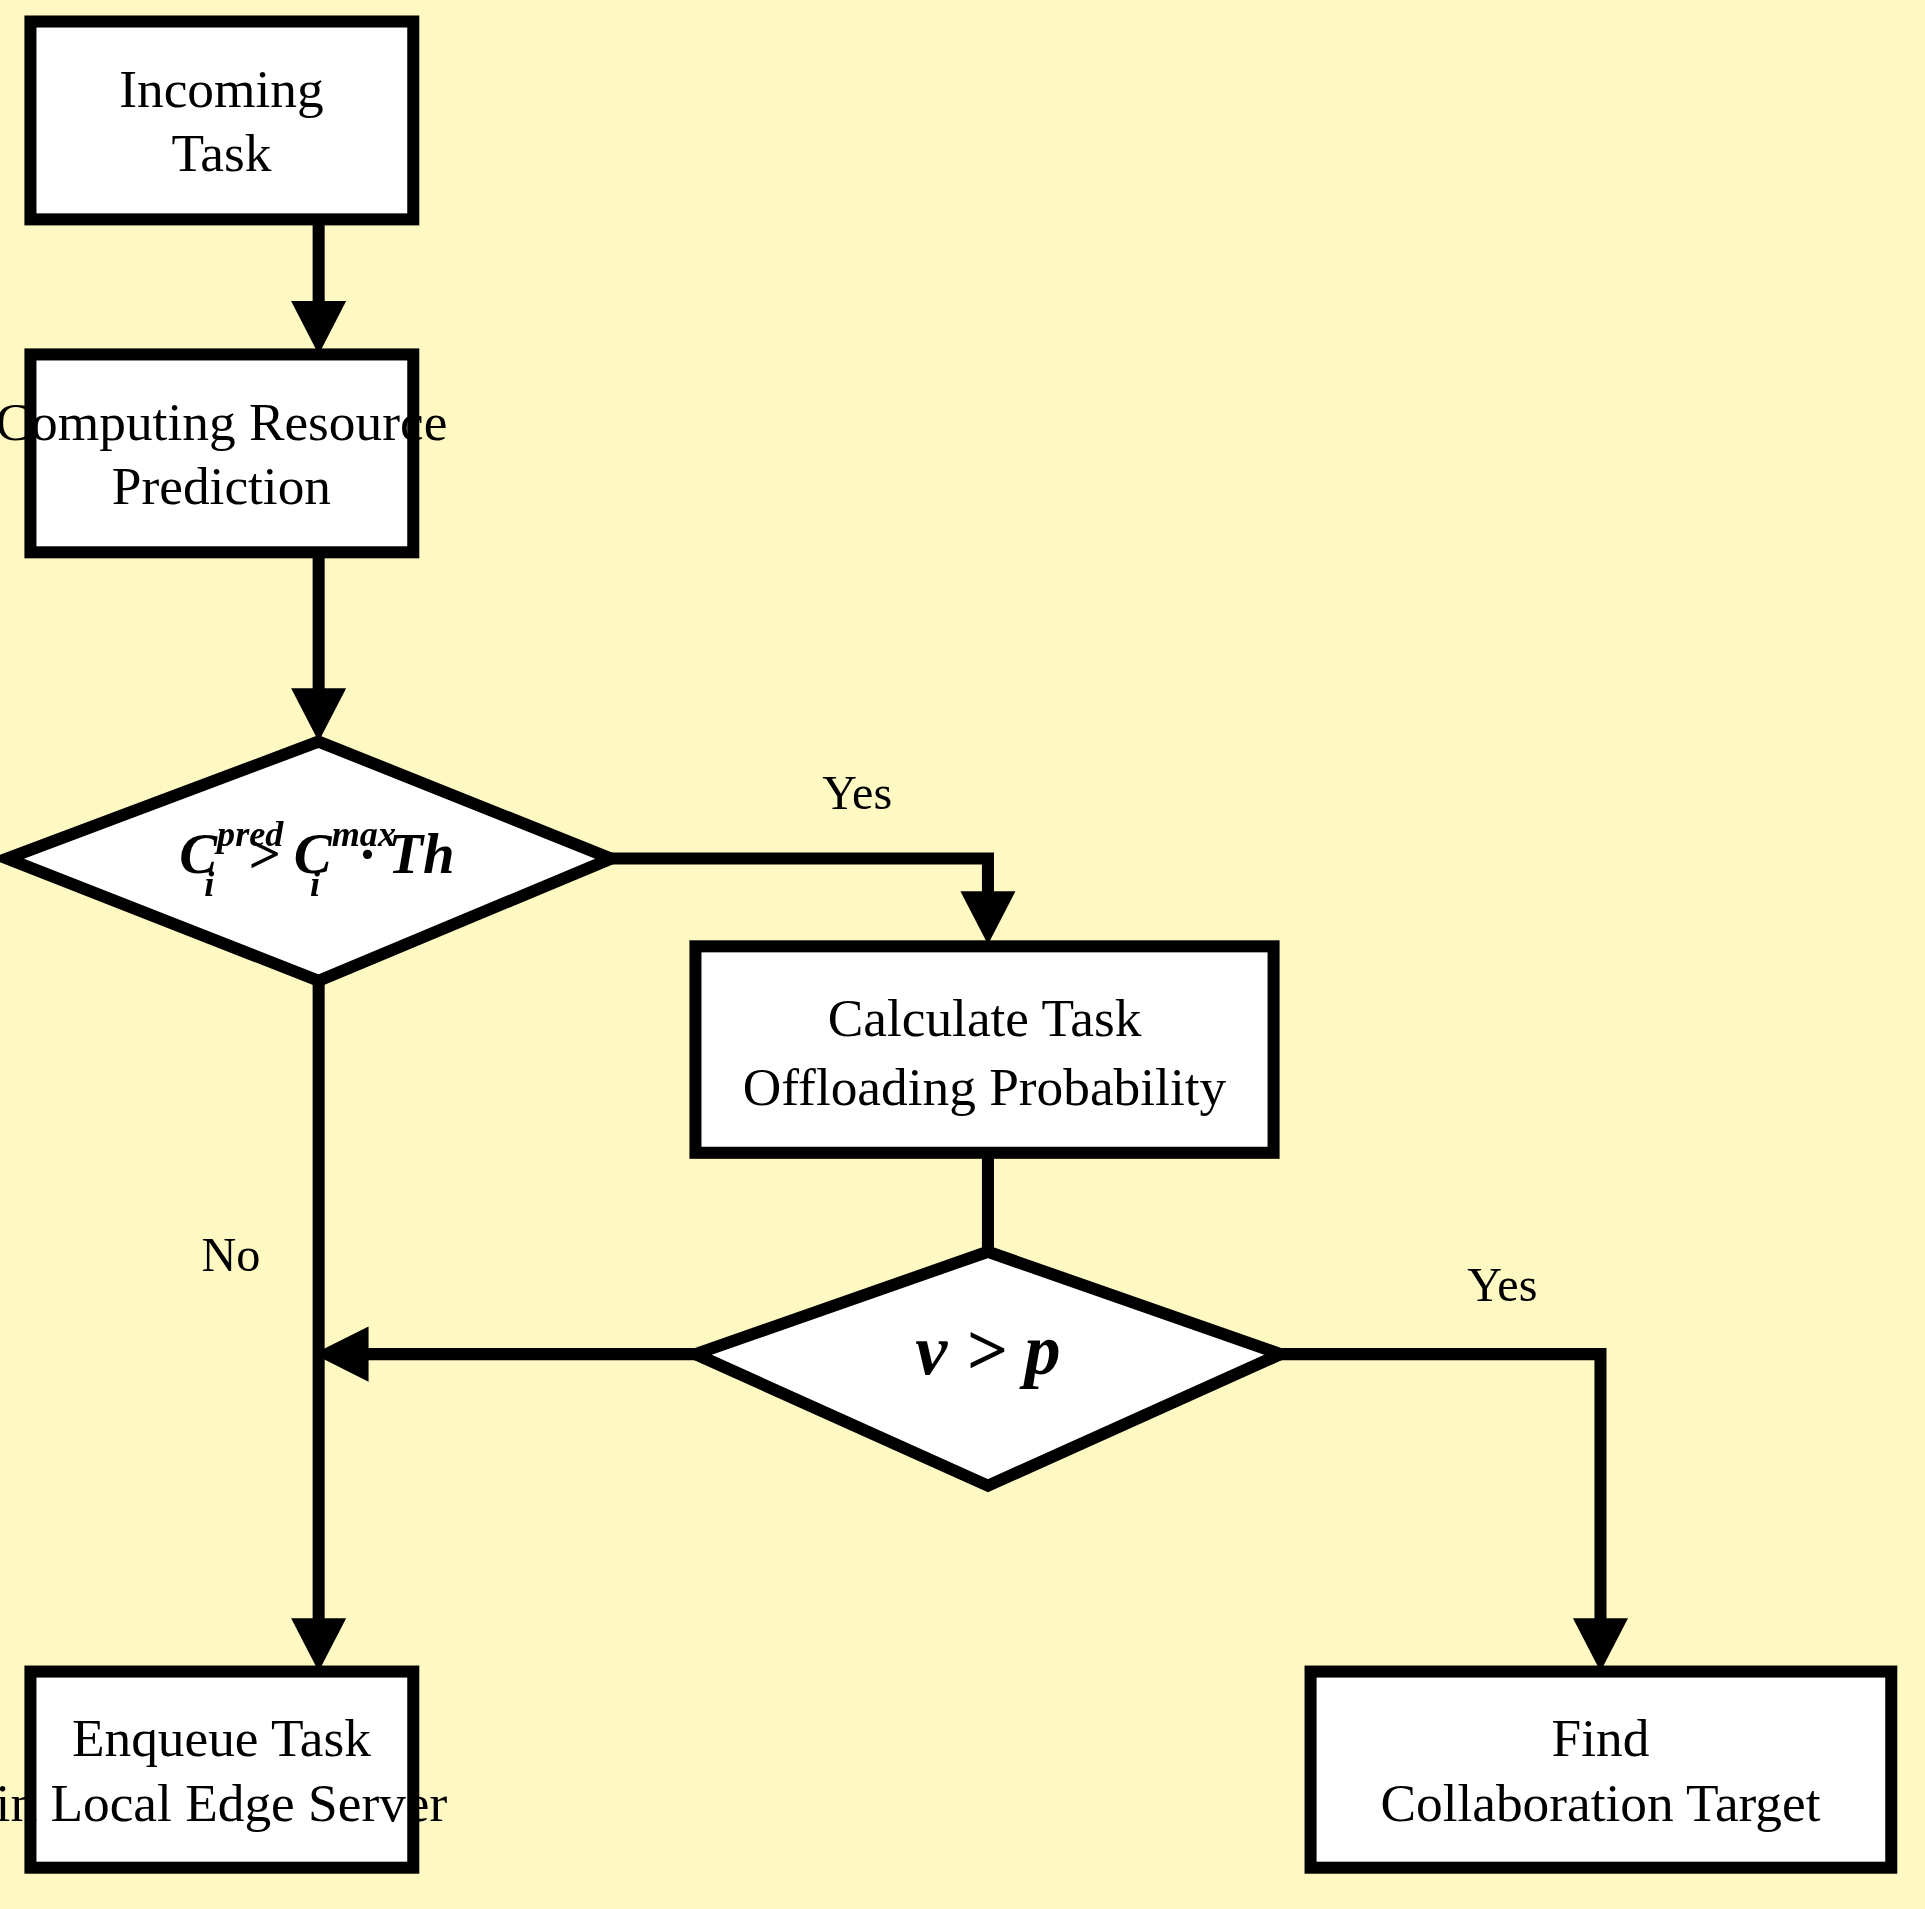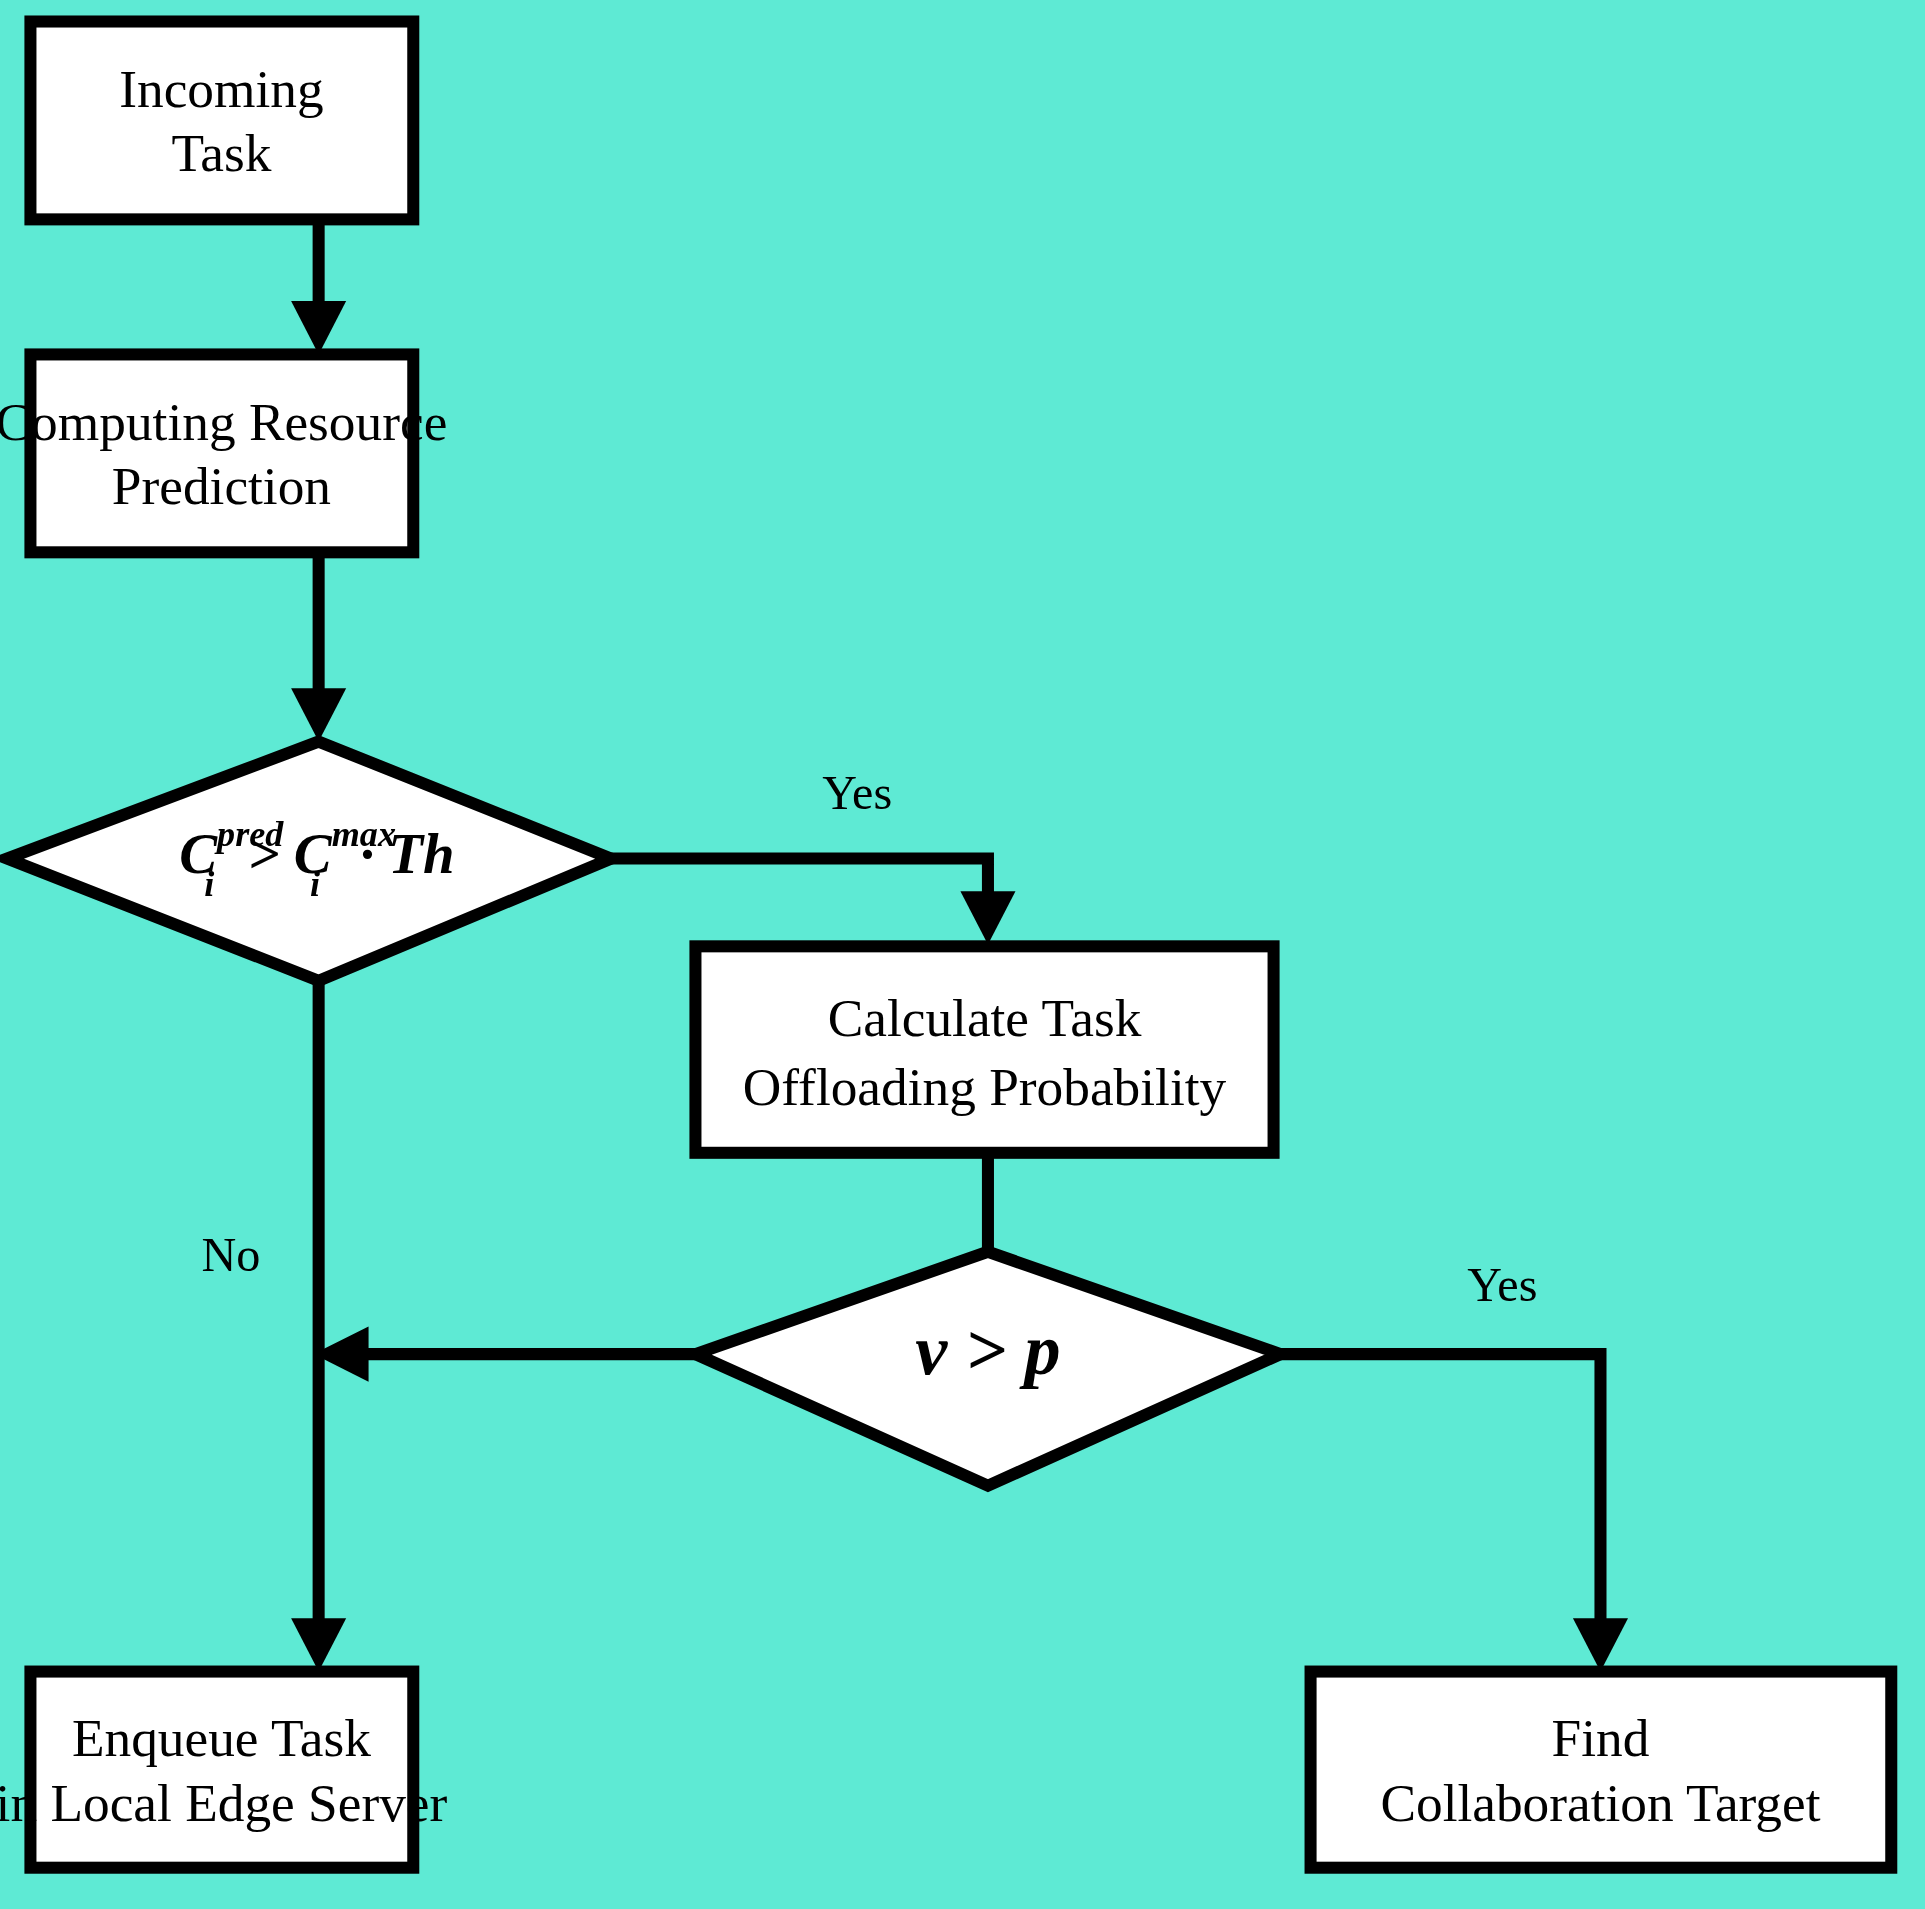--- a/index.html
+++ b/index.html
@@ -12,21 +12,21 @@
     width: 1926px;
     height: 1909px;
     overflow: hidden;
     font-family: "Liberation Serif", "DejaVu Serif", serif;
     color: #000000;
   }
   #flowchart-root {
     position: relative;
     width: 1926px;
     height: 1909px;
-    background: #5eead4;
+    background: #fef9c3;
   }
   svg#flow-svg {
     position: absolute;
     top: 0;
     left: 0;
     width: 1926px;
     height: 1909px;
     display: block;
   }
   .node-shape {

